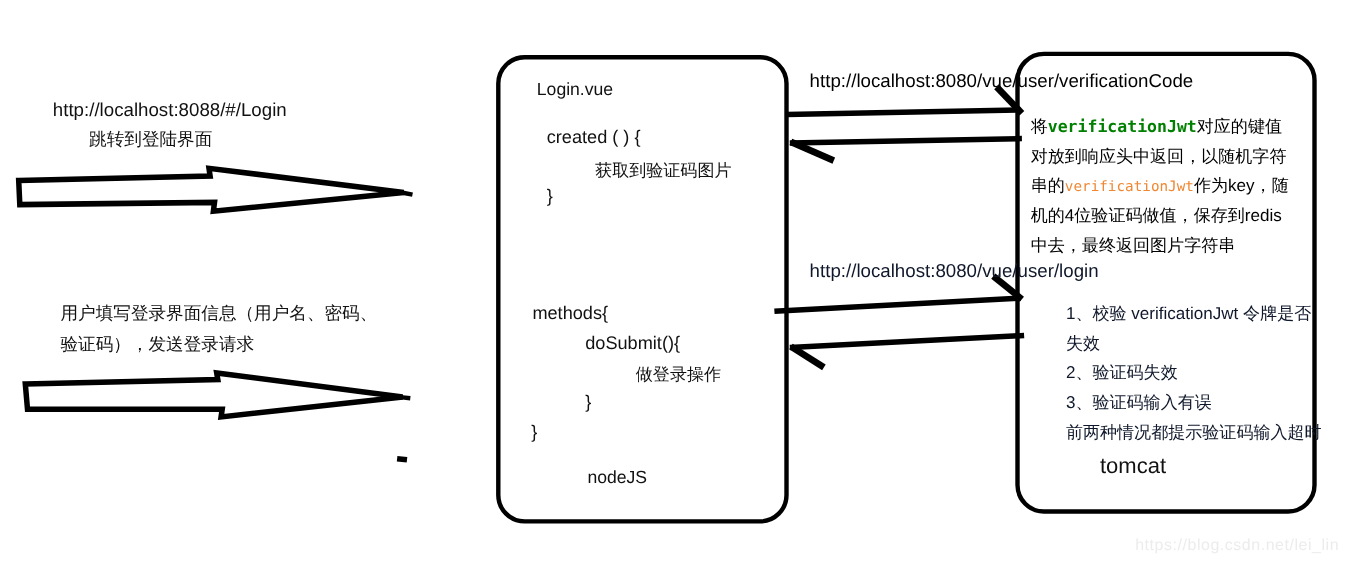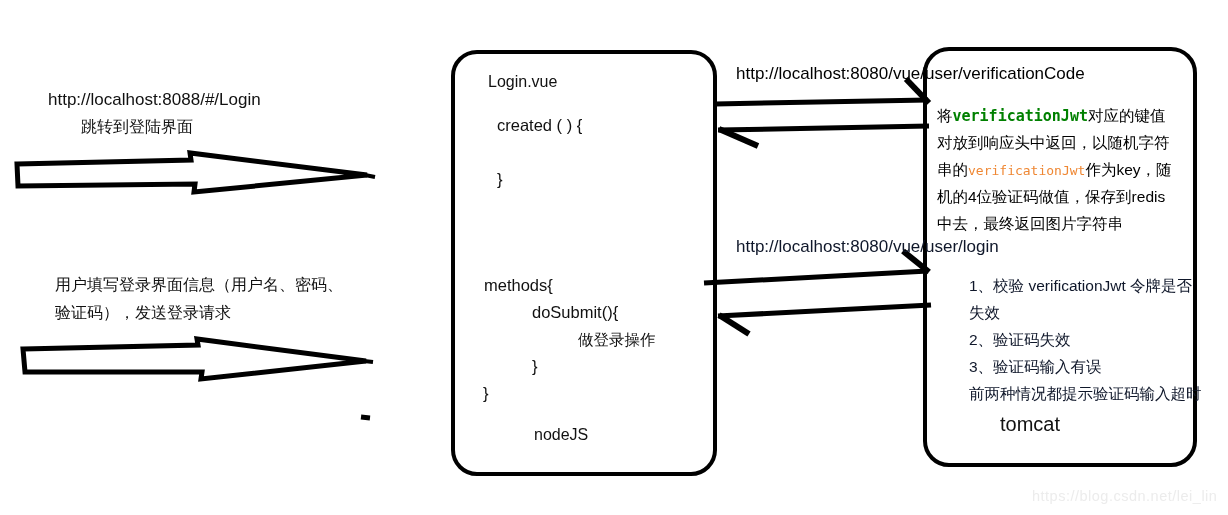--- a/index.html
+++ b/index.html
@@ -82,20 +82,21 @@
 
   <div class="abs url" style="left:48px;top:90px;">http://localhost:8088/#/Login</div>
   <div class="abs cn" style="left:48px;top:117px;font-size:16px;margin-left:33px;">跳转到登陆界面</div>
 
   <div class="abs cn" style="left:55px;top:275px;font-size:16px;">用户填写登录界面信息（用户名、密码、</div>
   <div class="abs cn" style="left:55px;top:303px;font-size:16px;">验证码），发送登录请求</div>
 
   <div class="box" style="left:451px;top:50px;width:258px;height:418px;"></div>
   <div class="abs" style="left:488px;top:73px;font-size:16px;">Login.vue</div>
   <div class="abs code-line" style="left:497px;top:116px;">created ( ) {</div>
+  <div class="abs cn" style="left:541px;top:145px;">获取到验证码图片</div>
   <div class="abs code-line" style="left:497px;top:170px;">}</div>
   <div class="abs code-line" style="left:484px;top:276px;">methods{</div>
   <div class="abs code-line" style="left:532px;top:303px;">doSubmit(){</div>
   <div class="abs cn" style="left:578px;top:330px;">做登录操作</div>
   <div class="abs code-line" style="left:532px;top:357px;">}</div>
   <div class="abs code-line" style="left:483px;top:384px;">}</div>
   <div class="abs" style="left:534px;top:426px;font-size:16px;">nodeJS</div>
 
   <div class="box" style="left:923px;top:47px;width:266px;height:412px;"></div>
 

